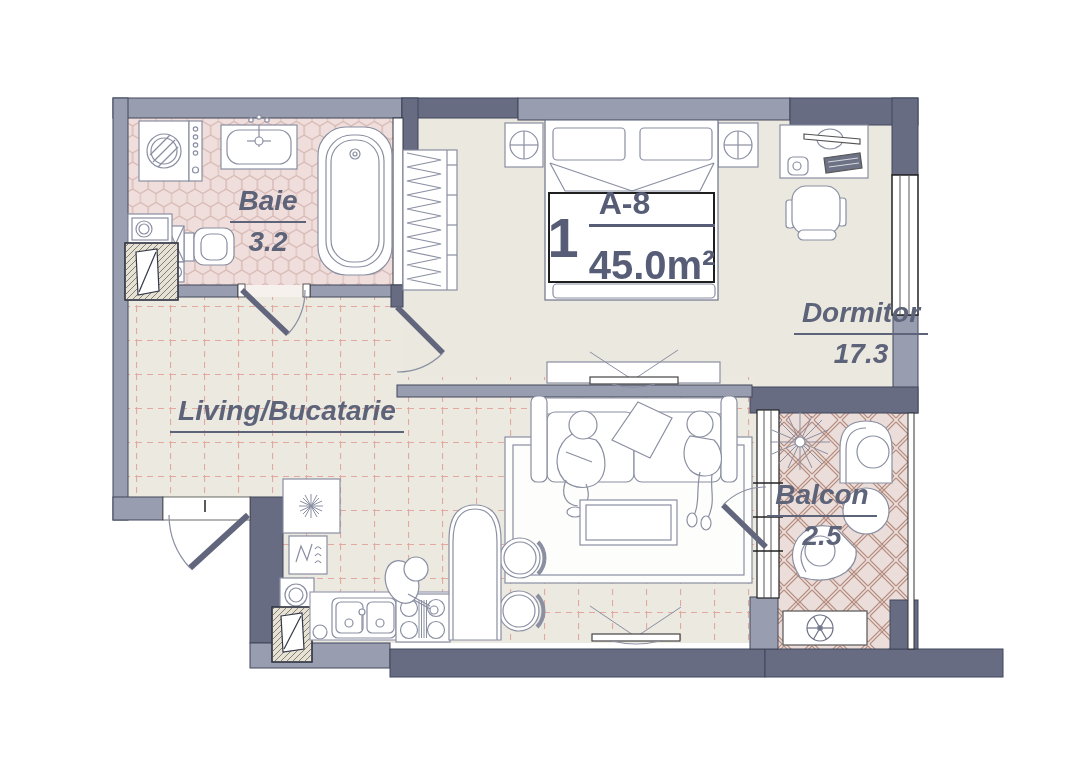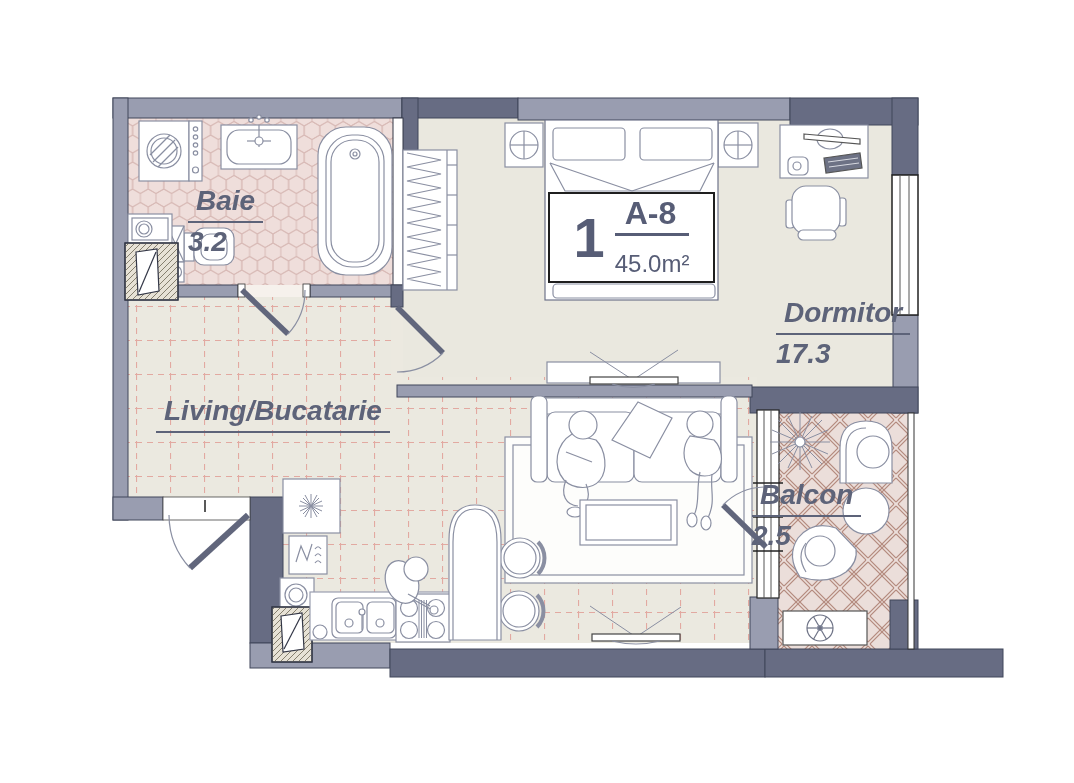--- a/index.html
+++ b/index.html
@@ -1,30 +1,30 @@
 <!DOCTYPE html>
 <html><head>
 <meta charset="utf-8">
 <style>
   html,body{margin:0;padding:0;background:#fff;}
   .plan{position:relative;width:1074px;height:783px;background:#ffffff;overflow:hidden;
         font-family:"Liberation Sans","DejaVu Sans",sans-serif;}
   .plan svg{position:absolute;left:0;top:0;z-index:1;}
-  .room-label{position:absolute;z-index:5;text-align:left;color:#5d6379;
+  .room-label{position:absolute;z-index:5;text-align:center;color:#5d6379;
               font-style:italic;font-weight:600;font-size:28px;line-height:1.1;}
   .room-name{display:inline-block;border-bottom:2px solid #5d6379;padding:0 8px 4px 8px;}
   .room-area{display:block;margin-top:4px;}
   .unit-label{position:absolute;z-index:6;left:548px;top:192px;width:167px;height:91px;
               background:#fff;border:2px solid #1f1f1f;box-sizing:border-box;
               display:flex;align-items:center;justify-content:center;color:#575d76;}
   .unit-number{font-size:56px;font-weight:bold;margin-right:10px;line-height:1;}
   .unit-col{display:flex;flex-direction:column;}
   .unit-code{font-size:32px;font-weight:bold;line-height:1.1;border-bottom:3px solid #575d76;
              padding:0 10px 2px 10px;}
-  .unit-area{font-size:24px;font-weight:normal;line-height:1.2;margin-top:14px;}
+  .unit-area{font-size:40px;font-weight:bold;line-height:1.2;margin-top:14px;}
 </style>
 </head>
 <body>
 
 <div class="plan">
 
 <svg width="1074" height="783" viewBox="0 0 1074 783">
 <defs>
   <pattern id="hexP" width="15.6" height="27" patternUnits="userSpaceOnUse">
     <g fill="none" stroke="#d8bab6" stroke-width="1">

